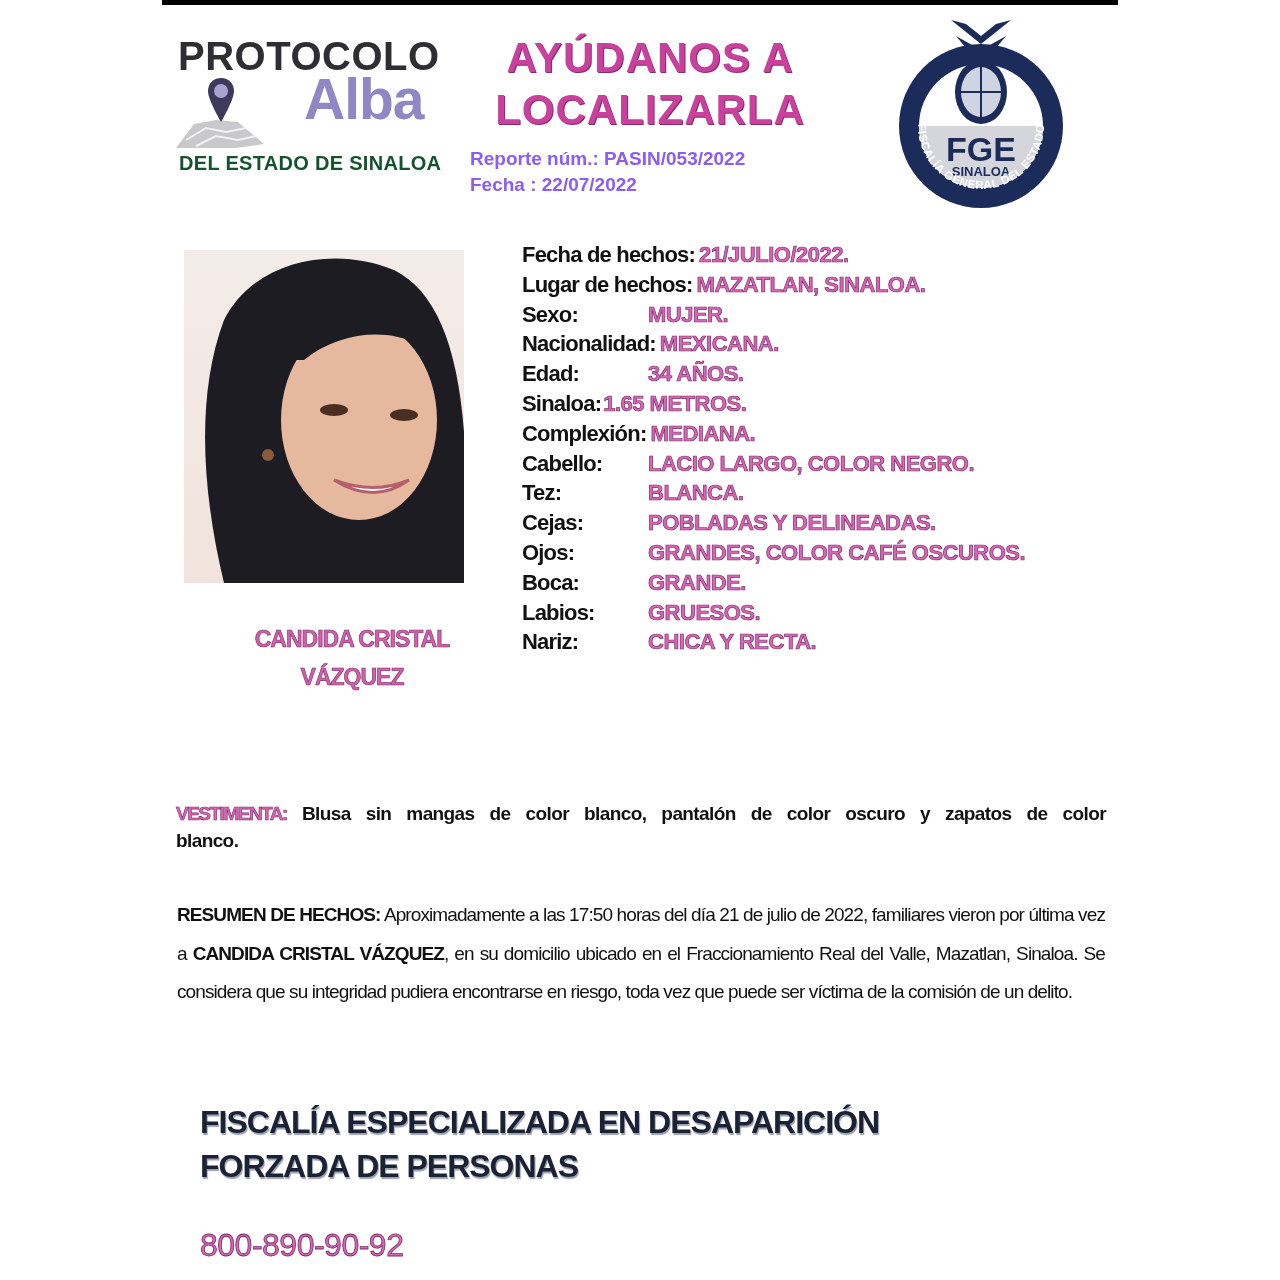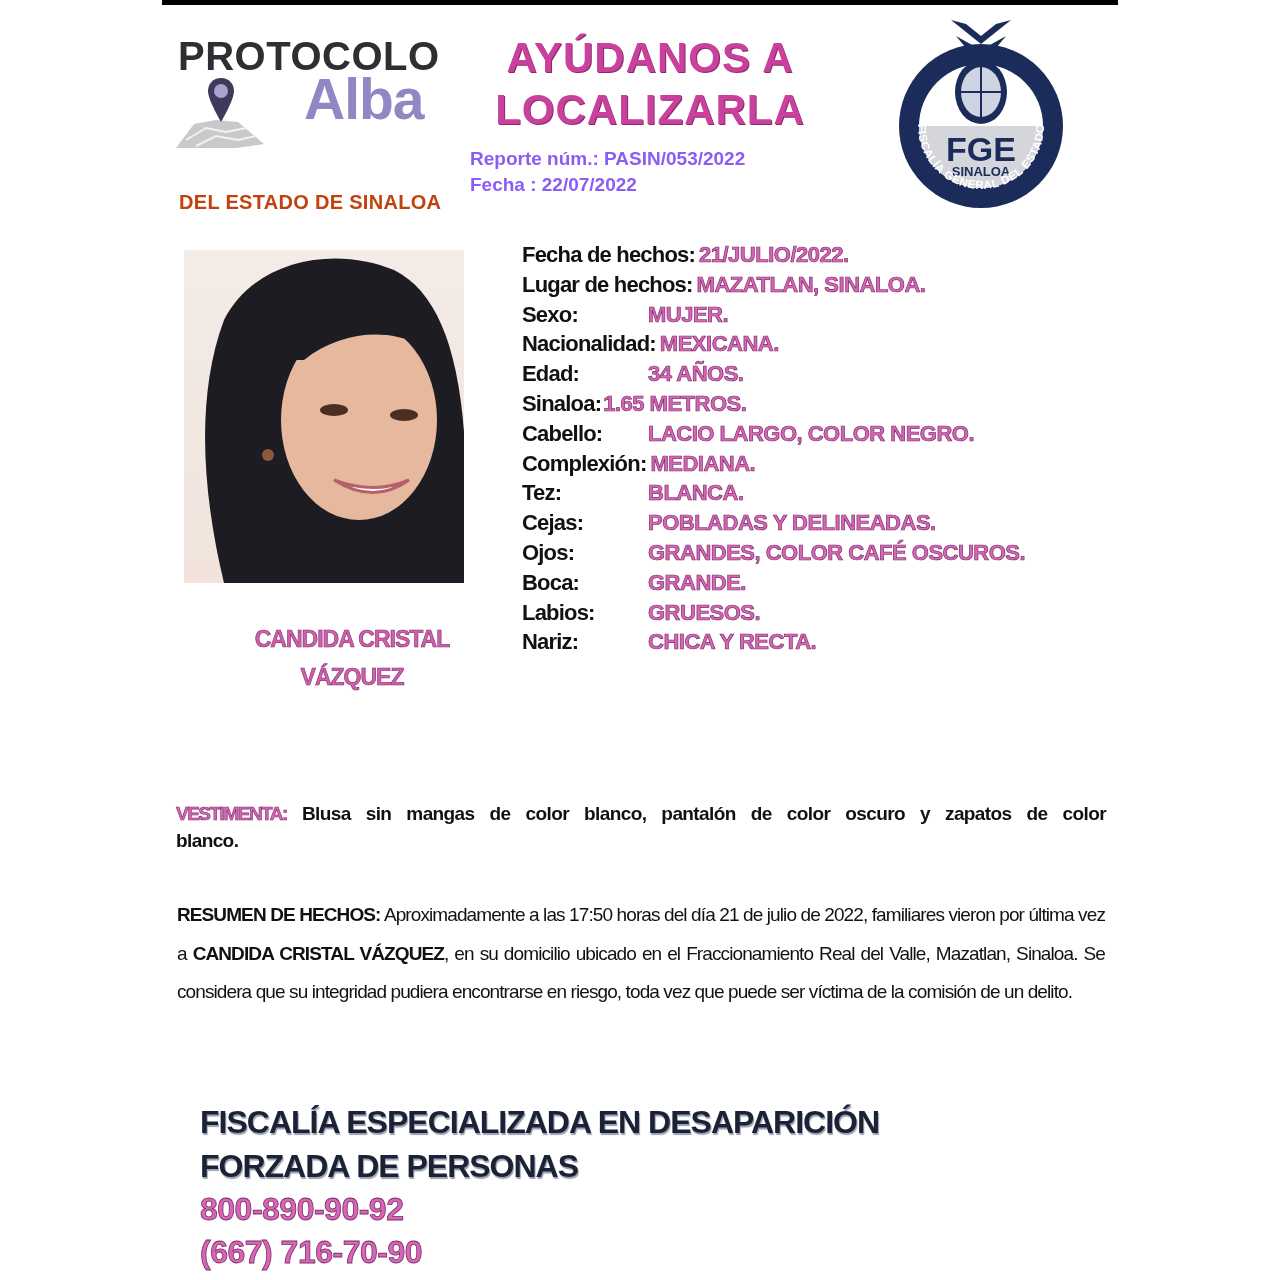--- a/index.html
+++ b/index.html
@@ -5,21 +5,21 @@
     html, body { margin: 0; padding: 0; background: #ffffff; }
     body { width: 1280px; height: 1280px; position: relative; overflow: hidden; font-family: "Liberation Sans", sans-serif; color: #111; }
     .topbar { position: absolute; left: 162px; top: 0; width: 956px; height: 5px; background: #000; }
 
     
     .alba { position: absolute; left: 176px; top: 30px; width: 285px; height: 150px; }
     .alba .proto { position: absolute; left: 2px; top: 4px; font-size: 40px; font-weight: bold; color: #2e2e33; letter-spacing: 0.5px; }
     .alba .pin { position: absolute; left: 30px; top: 46px; }
     .alba .map { position: absolute; left: 0px; top: 84px; }
     .alba .word { position: absolute; left: 88px; top: 36px; font-family: Liberation Sans, sans-serif; font-size: 57px; font-weight: bold; color: #8f88c4; letter-spacing: -1px; margin-left: 40px; }
-    .alba .estado { position: absolute; left: 3px; top: 122px; font-size: 20px; font-weight: bold; color: #c2410c; letter-spacing: 0.3px; margin-top: 39px; }
+    .alba .estado { position: absolute; left: 3px; top: 122px; font-size: 20px; font-weight: bold; color: #14532d; letter-spacing: 0.3px; }
 
     
     .headline { position: absolute; left: 470px; top: 32px; width: 360px; text-align: center; }
     .headline .h1 { font-size: 42px; font-weight: bold; color: #c9409d; line-height: 52px; letter-spacing: 1px; text-shadow: 1px 1px 0 #8a2a6c; }
     .report { position: absolute; left: 470px; top: 146px; width: 360px; text-align: left; font-size: 19px; font-weight: bold; color: #8b5cf6; line-height: 26px; }
 
     
     .seal { position: absolute; left: 896px; top: 14px; width: 170px; height: 198px; }
 
     
@@ -36,21 +36,21 @@
 
     
     .vest { position: absolute; left: 176px; top: 800px; width: 930px; font-size: 19px; font-weight: bold; line-height: 27px; text-align: justify; text-align-last: left; letter-spacing: -0.6px; word-spacing: 6px; }
     .vest .k { color: #d866b6; -webkit-text-stroke: 0.6px #7a2c67; letter-spacing: -1.5px; }
     .resumen { position: absolute; left: 177px; top: 896px; width: 928px; font-size: 19px; line-height: 38.5px; text-align: justify; letter-spacing: -0.9px; color: #111; }
     .resumen b { font-weight: bold; }
 
     
     .footer { position: absolute; left: 200px; top: 1100px; width: 860px; text-align: left; }
     .footer .org { font-size: 32px; font-weight: bold; color: #1b2235; line-height: 44px; letter-spacing: -1px; text-shadow: 1px 2px 1px #9aa0b0; }
-    .footer .phone { font-size: 32px; font-weight: bold; color: #d866b6; line-height: 43px; letter-spacing: -0.5px; -webkit-text-stroke: 0.8px #7a2c67; }
+    .footer .phone { font-size: 32px; font-weight: normal; color: #d866b6; line-height: 43px; letter-spacing: -0.5px; margin-top: 36px; -webkit-text-stroke: 0.8px #7a2c67; }
   </style>
 </head>
 <body>
 
 <div class="topbar"></div>
 
 <div class="alba">
   <div class="proto">PROTOCOLO</div>
   <svg class="map" width="90" height="36" viewBox="0 0 90 36">
     <polygon points="0,34 18,10 40,6 62,8 88,30 60,34" fill="#c9c9cc"></polygon>
@@ -111,22 +111,22 @@
   <div>VÁZQUEZ</div>
 </div>
 
 <div class="details">
   <div class="row inline"><span class="lbl">Fecha de hechos:</span><span class="val">21/JULIO/2022.</span></div>
   <div class="row inline"><span class="lbl">Lugar de hechos:</span><span class="val">MAZATLAN, SINALOA.</span></div>
   <div class="row tab"><span class="lbl">Sexo:</span><span class="val">MUJER.</span></div>
   <div class="row inline"><span class="lbl">Nacionalidad:</span><span class="val">MEXICANA.</span></div>
   <div class="row tab"><span class="lbl">Edad:</span><span class="val">34 AÑOS.</span></div>
   <div class="row inline"><span class="lbl">Sinaloa:</span><span class="val" style="margin-left:2px">1.65 METROS.</span></div>
+  <div class="row inline"><span class="lbl">Complexión:</span><span class="val">MEDIANA.</span></div>
   <div class="row tab"><span class="lbl">Cabello:</span><span class="val">LACIO LARGO, COLOR NEGRO.</span></div>
-  <div class="row inline"><span class="lbl">Complexión:</span><span class="val">MEDIANA.</span></div>
   <div class="row tab"><span class="lbl">Tez:</span><span class="val">BLANCA.</span></div>
   <div class="row tab"><span class="lbl">Cejas:</span><span class="val">POBLADAS Y DELINEADAS.</span></div>
   <div class="row tab"><span class="lbl">Ojos:</span><span class="val">GRANDES, COLOR CAFÉ OSCUROS.</span></div>
   <div class="row tab"><span class="lbl">Boca:</span><span class="val">GRANDE.</span></div>
   <div class="row tab"><span class="lbl">Labios:</span><span class="val">GRUESOS.</span></div>
   <div class="row tab"><span class="lbl">Nariz:</span><span class="val">CHICA Y RECTA.</span></div>
 </div>
 
 <div class="vest">
   <span class="k">VESTIMENTA:</span>

